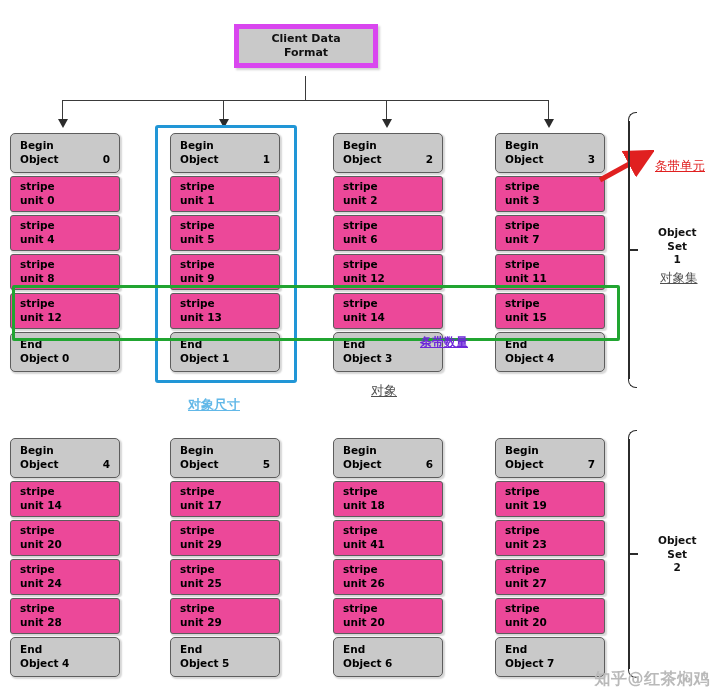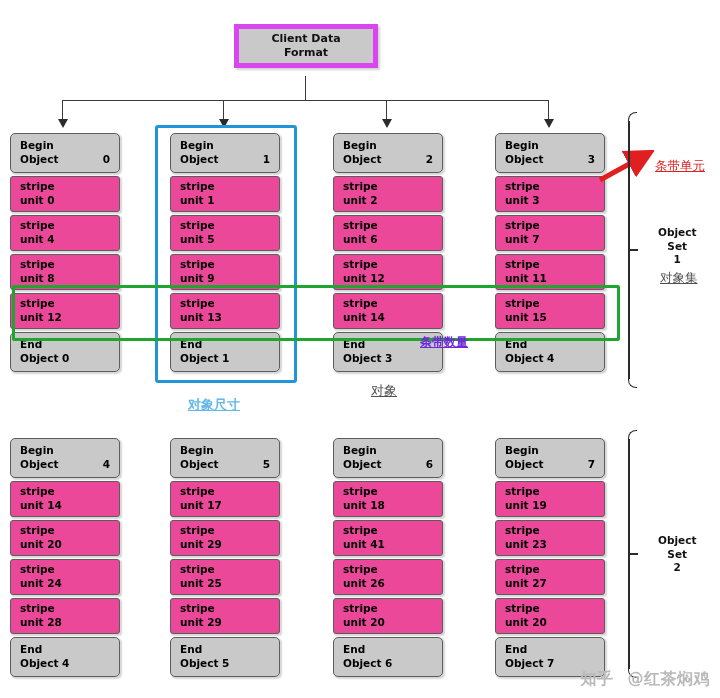--- a/index.html
+++ b/index.html
@@ -86,21 +86,21 @@
 
   
   .red-arrow{ position:absolute; left:596px; top:150px; }
 
   
   .watermark{
     position:absolute; right:10px; bottom:8px;
     font-size:16px; color:#b9b9b9; font-weight:bold;
     letter-spacing:.5px; white-space:nowrap;
   }
-  .wm-logo{ display:inline-block; margin-right:14px;text-align:right; }
+  .wm-logo{ display:inline-block; margin-right:0;text-align:right; }
 </style>
 </head>
 <body>
 
 <div id="stage">
 
   <div class="root-box">
     <div>
       <div>Client Data</div>
       <div>Format</div>

